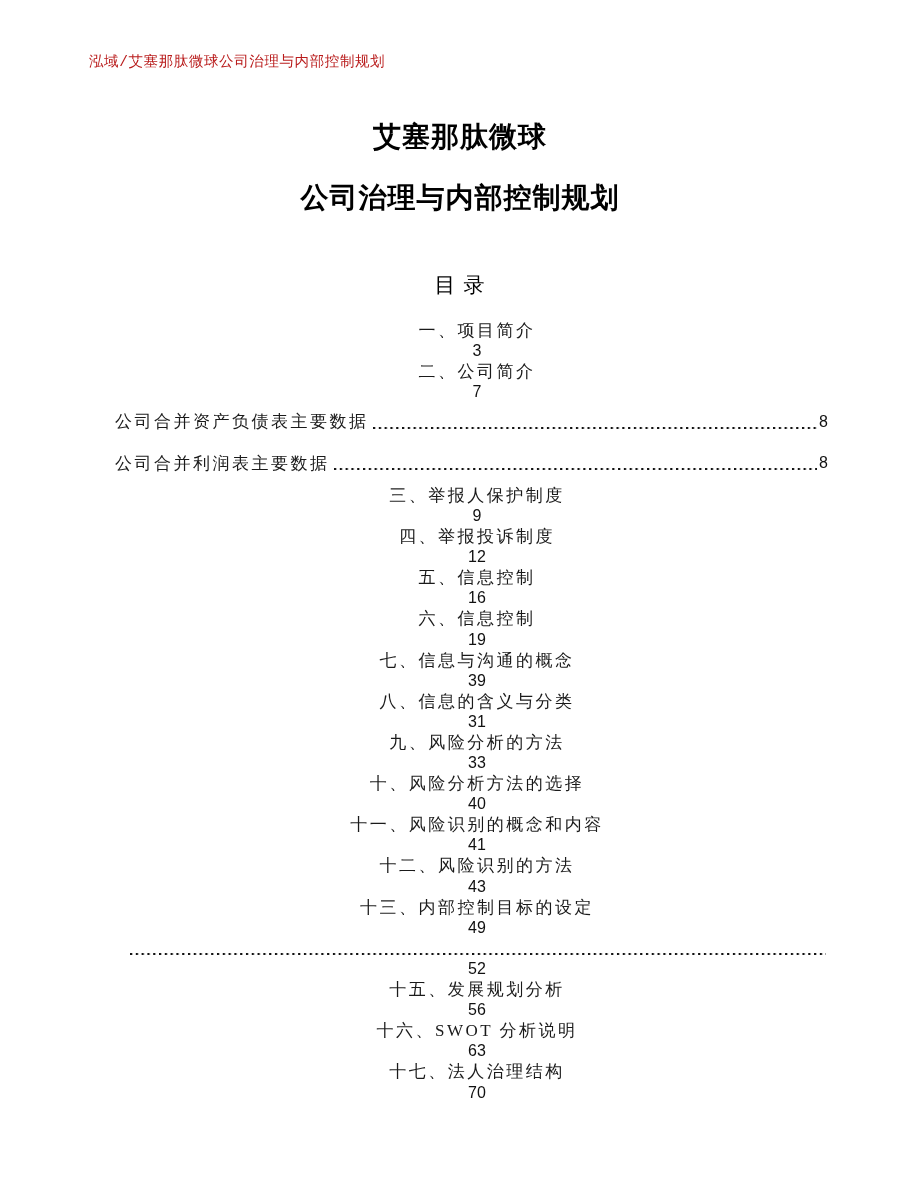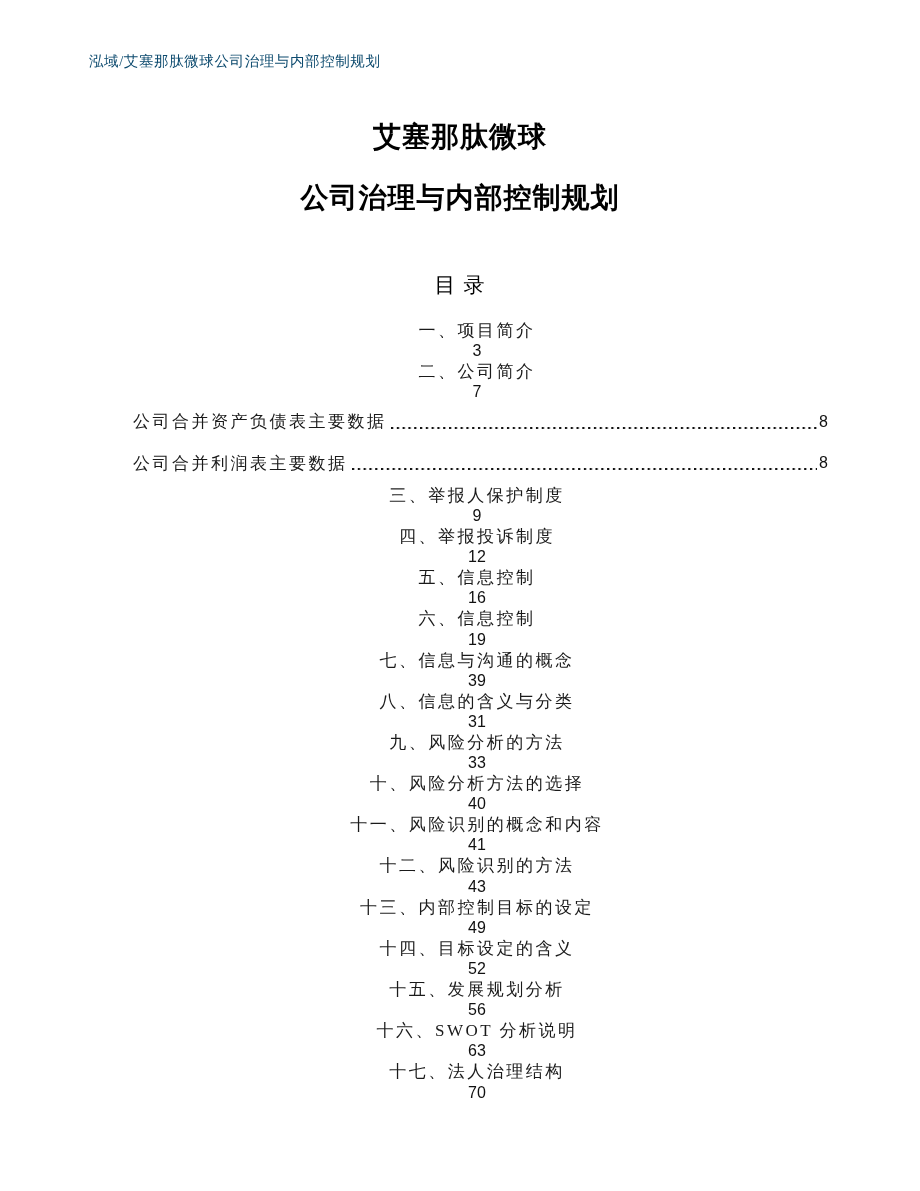--- a/index.html
+++ b/index.html
@@ -12,24 +12,24 @@
     width: 920px;
     height: 1191px;
     background: #ffffff;
     overflow: hidden;
     color: #000;
   }
   .doc-header {
     position: absolute;
     left: 89px;
     top: 52px;
-    font-family: Liberation Serif, serif;
+    font-family: Liberation Mono, monospace;
     font-size: 14.5px;
     letter-spacing: 0.6px;
-    color: #0c4a6e;
+    color: #b91c1c;
     white-space: nowrap;
   }
   .doc-title {
     position: absolute;
     left: 0;
     width: 100%;
     text-align: center;
     font-family: "Liberation Sans", sans-serif;
     font-weight: 700;
     font-size: 28px;
@@ -61,21 +61,21 @@
   .toc-row {
     height: 41.2px;
     display: flex;
     align-items: center;
     font-family: "Liberation Serif", serif;
     font-size: 17px;
     letter-spacing: 2.5px;
     color: #1a1a1a;
   }
   .toc-row.level-1 { padding-left: 11px; flex-direction: column; }
-  .toc-row.level-2 { padding-left: 0; margin-left: 18px; }
+  .toc-row.level-2 { padding-left: 0; }
   .toc-label {
     white-space: nowrap;
     flex: 0 0 auto;
   }
   .toc-dots {
     flex: 1 1 auto;
     align-self: stretch;
     margin: 0 2px 0 4px;
     background-image: radial-gradient(circle at 1.2px 1.2px, #111 1.05px, transparent 1.5px);
     background-size: 5.8px 2.4px;
@@ -172,21 +172,20 @@
         <span class="toc-label">十二、风险识别的方法</span>
         <span class="toc-dots"></span>
         <span class="toc-page">43</span>
       </div>
       <div class="toc-row level-1">
         <span class="toc-label">十三、内部控制目标的设定</span>
         <span class="toc-dots"></span>
         <span class="toc-page">49</span>
       </div>
       <div class="toc-row level-1">
-        <span class="toc-label">十四、目标设定的含义</span>
         <span class="toc-dots"></span>
         <span class="toc-page">52</span>
       </div>
       <div class="toc-row level-1">
         <span class="toc-label">十五、发展规划分析</span>
         <span class="toc-dots"></span>
         <span class="toc-page">56</span>
       </div>
       <div class="toc-row level-1">
         <span class="toc-label">十六、SWOT 分析说明</span>

